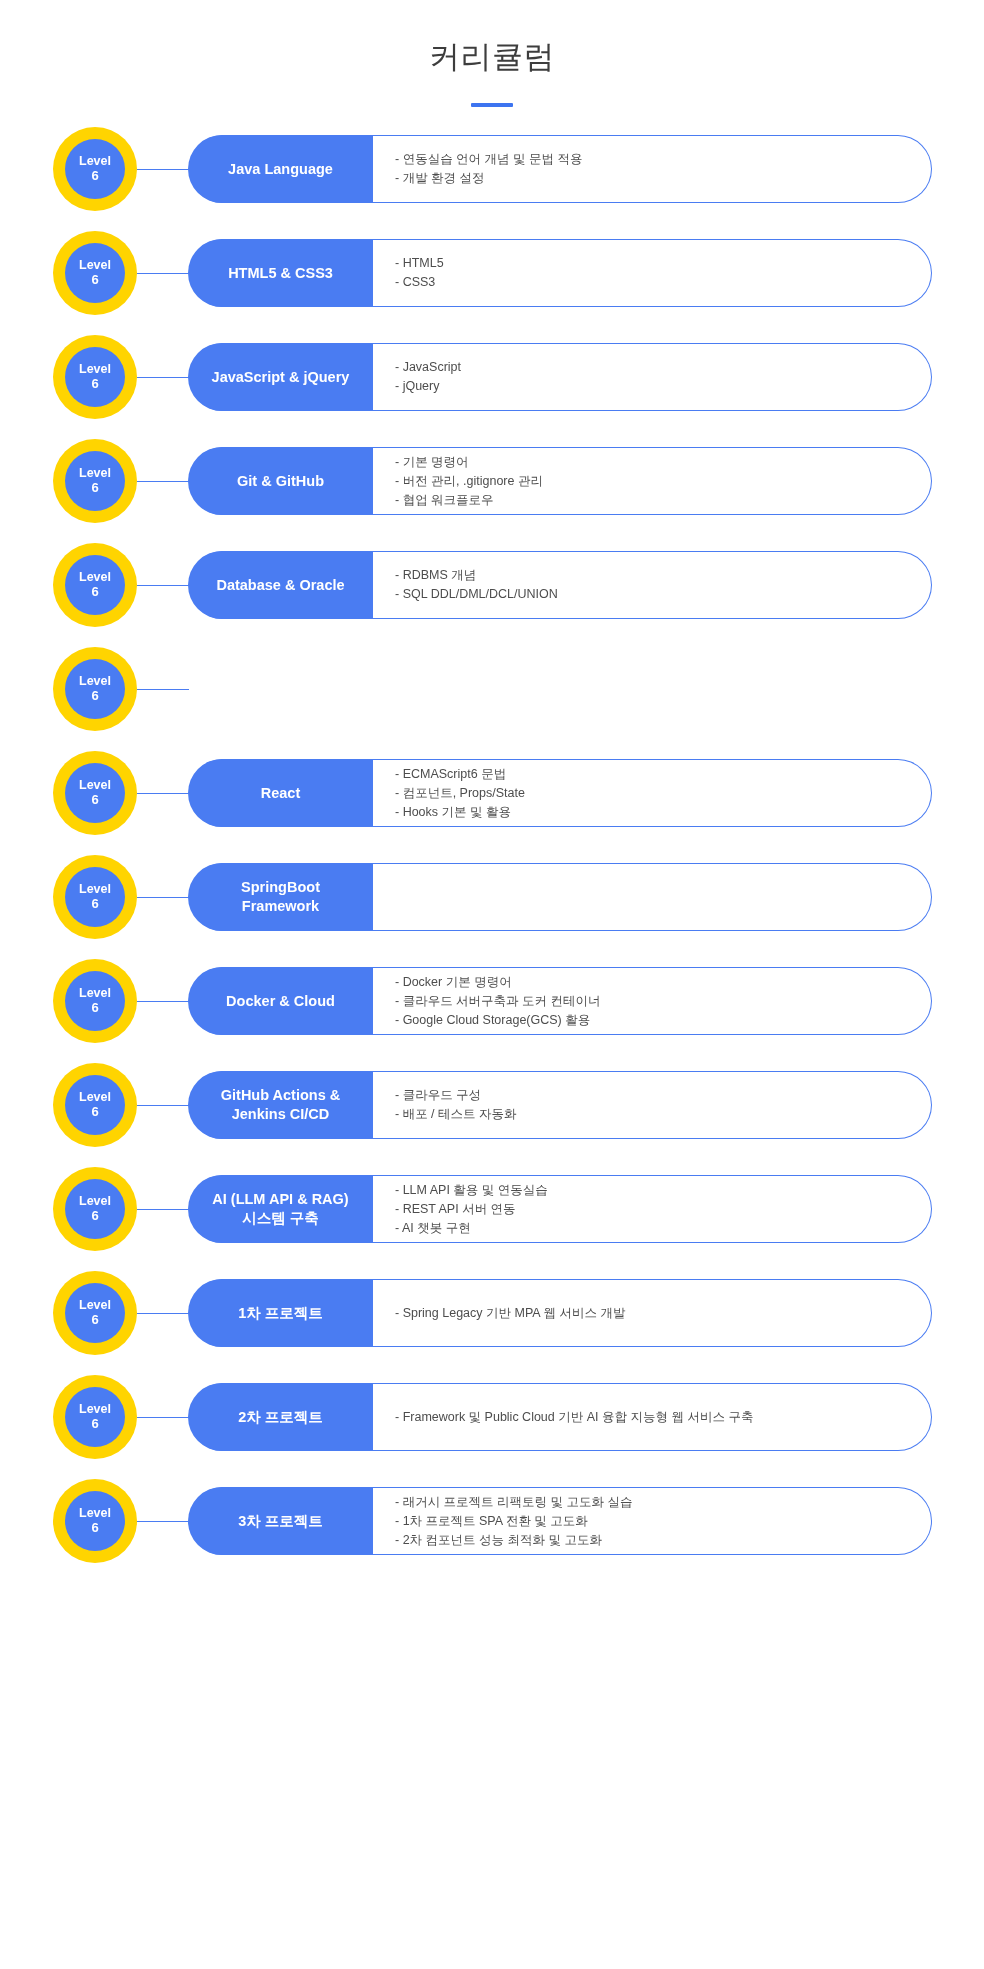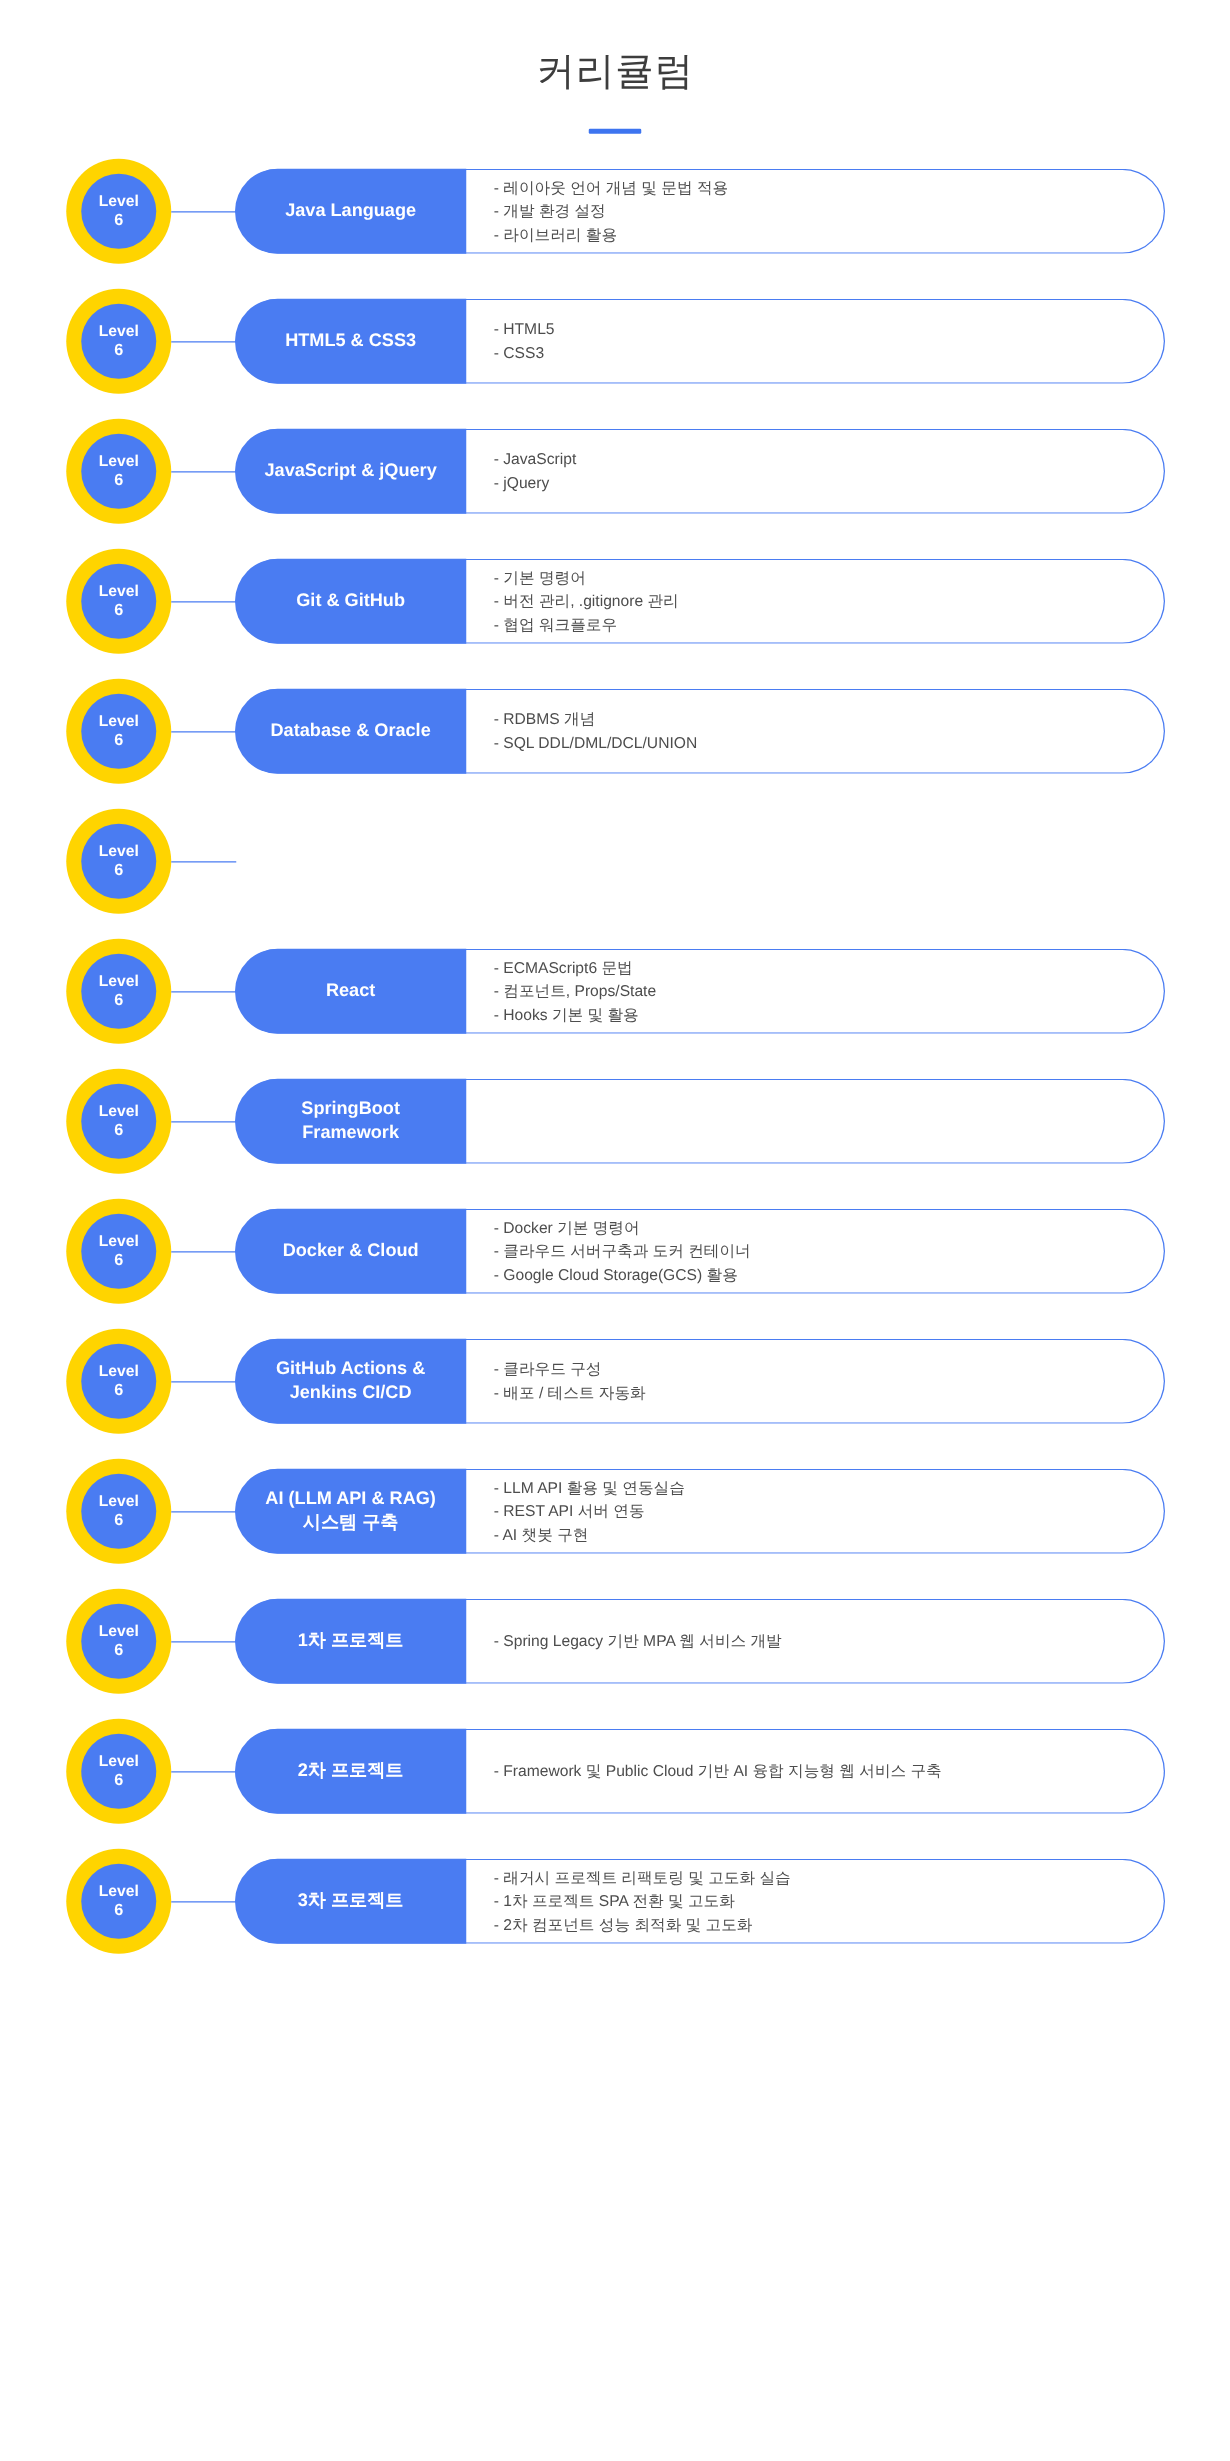--- a/index.html
+++ b/index.html
@@ -160,23 +160,22 @@
       <div class="level-badge">
         <div class="level-inner">
           <span class="level-word">Level</span>
           <span class="level-num">6</span>
         </div>
       </div>
       <div class="connector"></div>
       <div class="row-body">
         <div class="topic">Java Language</div>
         <div class="details">
-          <div class="detail-line">- 레이아웃 언어 개념 및 문법 적용</div>
+          <div class="detail-line">- 연동실습 언어 개념 및 문법 적용</div>
           <div class="detail-line">- 개발 환경 설정</div>
-          <div class="detail-line">- 라이브러리 활용</div>
         </div>
       </div>
     </div>
     <div class="row">
       <div class="level-badge">
         <div class="level-inner">
           <span class="level-word">Level</span>
           <span class="level-num">6</span>
         </div>
       </div>

